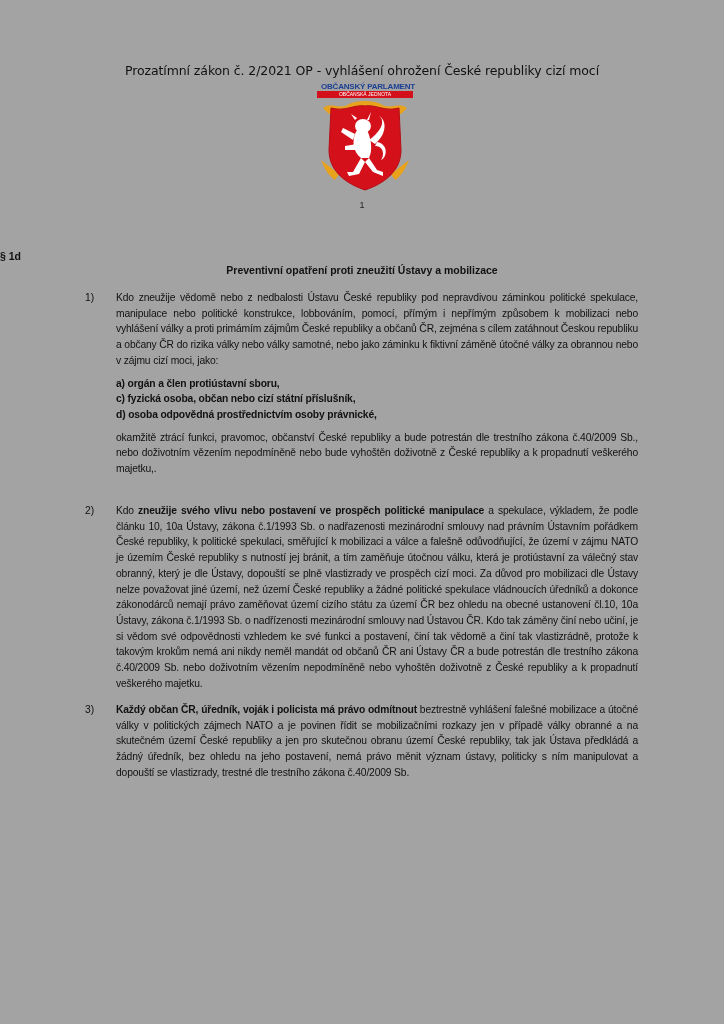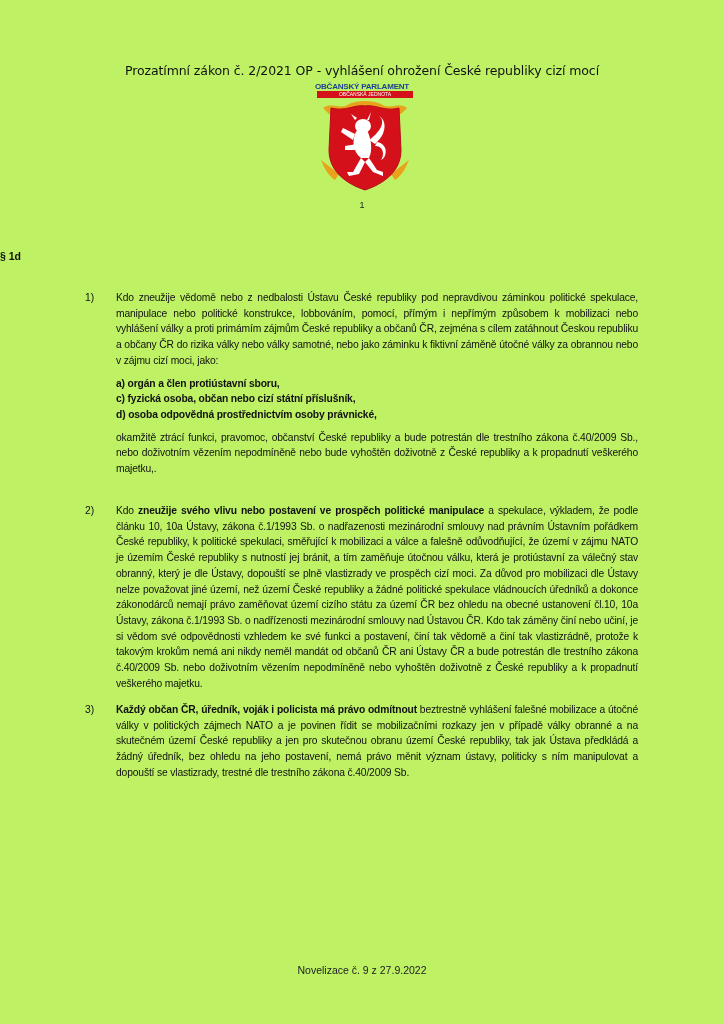--- a/index.html
+++ b/index.html
@@ -1,25 +1,25 @@
 <!DOCTYPE html>
 <html><head>
   <meta charset="utf-8">
   <style>
     html, body { margin: 0; padding: 0; background: #ffffff; }
     body { width: 724px; height: 1024px; position: relative; overflow: hidden; }
-    .page { position: absolute; left: 0; top: 0; width: 724px; height: 1024px; background: #bef264; }
+    .page { position: absolute; left: 0; top: 0; width: 724px; height: 1024px; background: #a3a3a3; }
     .doc-title {
       position: absolute; left: 0; width: 724px; top: 63px;
       text-align: center; font-family: "DejaVu Sans", sans-serif;
       font-size: 12.5px; color: #111; letter-spacing: -0.1px;
     }
     .logo { position: absolute; left: 315px; top: 82px; width: 100px; height: 118px; }
     .logo-top {
-      position: absolute; left: 0; top: 0; width: 100px; text-align: left;
+      position: absolute; left: 0; top: 0; width: 100px; text-align: right;
       font-family: "Liberation Sans", sans-serif; font-weight: bold;
       font-size: 8px; color: #1c3f94; line-height: 9px; letter-spacing: -0.2px;
     }
     .logo-band {
       position: absolute; left: 2px; top: 9px; width: 96px; height: 7px;
       background: #d4111a; color: #fff; text-align: center;
       font-family: "Liberation Sans", sans-serif; font-size: 5px; line-height: 7px;
     }
     .logo-shield { position: absolute; left: 6px; top: 18px; width: 88px; height: 92px; }
     .page-num-top {
@@ -85,20 +85,21 @@
         <path d="M48 58 L 56 70 L 62 72 L 62 76 L 52 72 L 44 62 Z"></path>
         <path d="M48 40 C 62 30, 64 20, 58 16 C 66 20, 66 34, 54 44 Z"></path>
         <path d="M56 42 C 68 44, 66 58, 60 60 C 64 54, 62 46, 54 46 Z"></path>
       </g>
     </svg>
   </div>
 
   <div class="page-num-top">1</div>
 
   <div class="paragraph-num">§ 1d</div>
+  <div class="section-title">Preventivní opatření proti zneužití Ústavy a mobilizace</div>
 
   <div class="item" style="top:290px;">
     <div class="item-num">1)</div>
     <div class="item-body body-text">
       <div>Kdo zneužije vědomě nebo z nedbalosti Ústavu České republiky pod nepravdivou záminkou politické spekulace, manipulace nebo politické konstrukce, lobbováním, pomocí, přímým i nepřímým způsobem k mobilizaci nebo vyhlášení války a proti primámím zájmům České republiky a občanů ČR, zejména s cílem zatáhnout Českou republiku a občany ČR do rizika války nebo války samotné, nebo jako záminku k fiktivní záměně útočné války za obrannou nebo v zájmu cizí moci, jako:</div>
       <div class="sublist">
         <div>a) orgán a člen protiústavní sboru,</div>
         <div>c)  fyzická osoba, občan nebo cizí státní příslušník,</div>
         <div>d) osoba odpovědná prostřednictvím osoby právnické,</div>
       </div>
@@ -113,14 +114,13 @@
     </div>
   </div>
 
   <div class="item" style="top:702px;">
     <div class="item-num">3)</div>
     <div class="item-body body-text">
       <span></span><b>Každý občan ČR, úředník, voják i policista má právo odmítnout</b><span> beztrestně vyhlášení falešné mobilizace a útočné války v politických zájmech NATO a je povinen řídit se mobilizačními rozkazy jen v případě války obranné a na skutečném území České republiky a jen pro skutečnou obranu území České republiky, tak jak Ústava předkládá a žádný úředník, bez ohledu na jeho postavení, nemá právo měnit význam ústavy, politicky s ním manipulovat a dopouští se vlastizrady, trestné dle trestního zákona č.40/2009 Sb.</span>
     </div>
   </div>
 
-  <div class="footer">Novelizace č. 9 z 27.9.2022</div>
 </div>
 
 </body></html>

